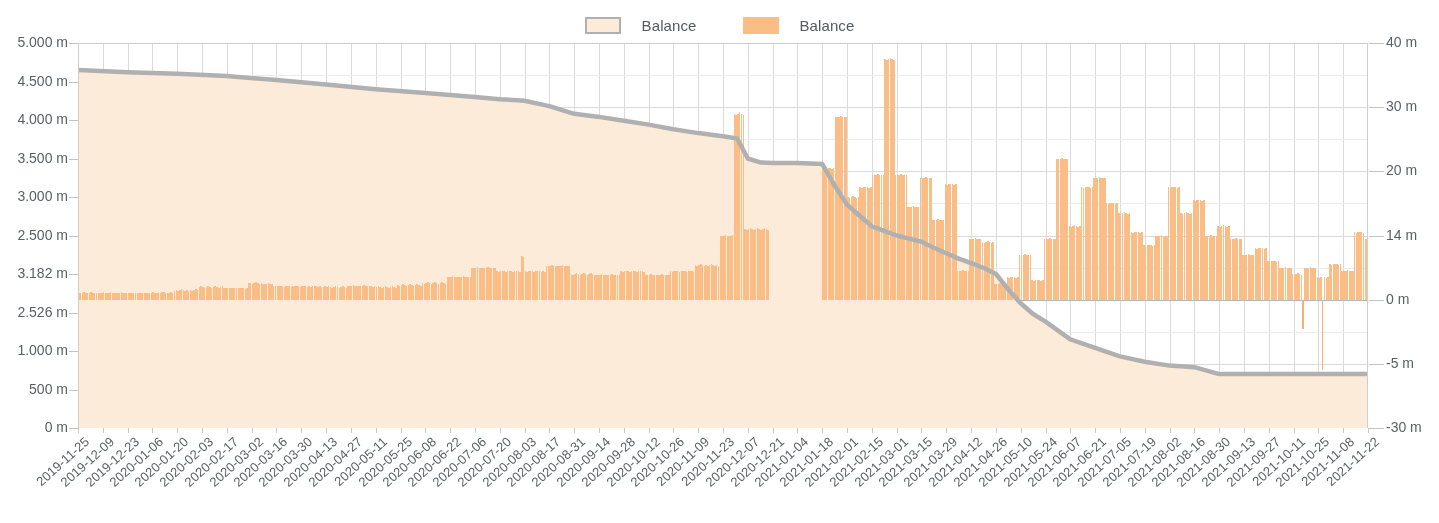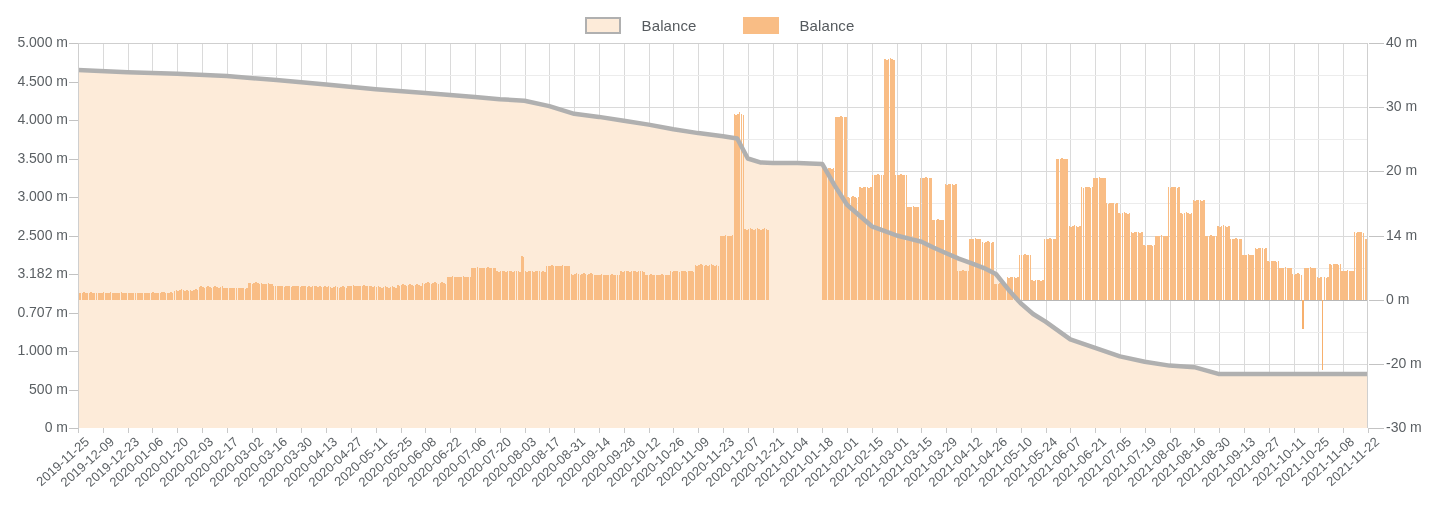--- a/index.html
+++ b/index.html
@@ -843,41 +843,41 @@
       <div class="frame-edge" style="top: 0px; left: 0px; width: 1290px; height: 1px;"></div>
     </div>
 
   <div id="yleft">
       <div class="ax-label" style="top: 419px;">0 m</div>
       <div class="tickmark" style="top: 428px; left: 69px; width: 9px;"></div>
       <div class="ax-label" style="top: 380.5px;">500 m</div>
       <div class="tickmark" style="top: 390px; left: 69px; width: 9px;"></div>
       <div class="ax-label" style="top: 342px;">1.000 m</div>
       <div class="tickmark" style="top: 351px; left: 69px; width: 9px;"></div>
-      <div class="ax-label" style="top: 303.5px;">0.707 m</div>
+      <div class="ax-label" style="top: 303.5px;">2.526 m</div>
       <div class="tickmark" style="top: 313px; left: 69px; width: 9px;"></div>
       <div class="ax-label" style="top: 265px;">3.182 m</div>
       <div class="tickmark" style="top: 274px; left: 69px; width: 9px;"></div>
       <div class="ax-label" style="top: 226.5px;">2.500 m</div>
       <div class="tickmark" style="top: 236px; left: 69px; width: 9px;"></div>
       <div class="ax-label" style="top: 188px;">3.000 m</div>
       <div class="tickmark" style="top: 197px; left: 69px; width: 9px;"></div>
       <div class="ax-label" style="top: 149.5px;">3.500 m</div>
       <div class="tickmark" style="top: 159px; left: 69px; width: 9px;"></div>
       <div class="ax-label" style="top: 111px;">4.000 m</div>
       <div class="tickmark" style="top: 120px; left: 69px; width: 9px;"></div>
       <div class="ax-label" style="top: 72.5px;">4.500 m</div>
       <div class="tickmark" style="top: 82px; left: 69px; width: 9px;"></div>
       <div class="ax-label" style="top: 34px;">5.000 m</div>
       <div class="tickmark" style="top: 43px; left: 69px; width: 9px;"></div>
     </div>
   <div id="yright">
       <div class="ax-label" style="top: 419px; left: 1386px;">-30 m</div>
       <div class="tickmark" style="top: 428px; left: 1369px; width: 15px;"></div>
-      <div class="ax-label" style="top: 354.833px; left: 1386px;">-20 m</div>
+      <div class="ax-label" style="top: 354.833px; left: 1386px;">-5 m</div>
       <div class="tickmark" style="top: 364px; left: 1369px; width: 15px;"></div>
       <div class="ax-label" style="top: 290.667px; left: 1386px;">0 m</div>
       <div class="tickmark" style="top: 300px; left: 1369px; width: 15px;"></div>
       <div class="ax-label" style="top: 226.5px; left: 1386px;">14 m</div>
       <div class="tickmark" style="top: 236px; left: 1369px; width: 15px;"></div>
       <div class="ax-label" style="top: 162.333px; left: 1386px;">20 m</div>
       <div class="tickmark" style="top: 171px; left: 1369px; width: 15px;"></div>
       <div class="ax-label" style="top: 98.1667px; left: 1386px;">30 m</div>
       <div class="tickmark" style="top: 107px; left: 1369px; width: 15px;"></div>
       <div class="ax-label" style="top: 34px; left: 1386px;">40 m</div>

